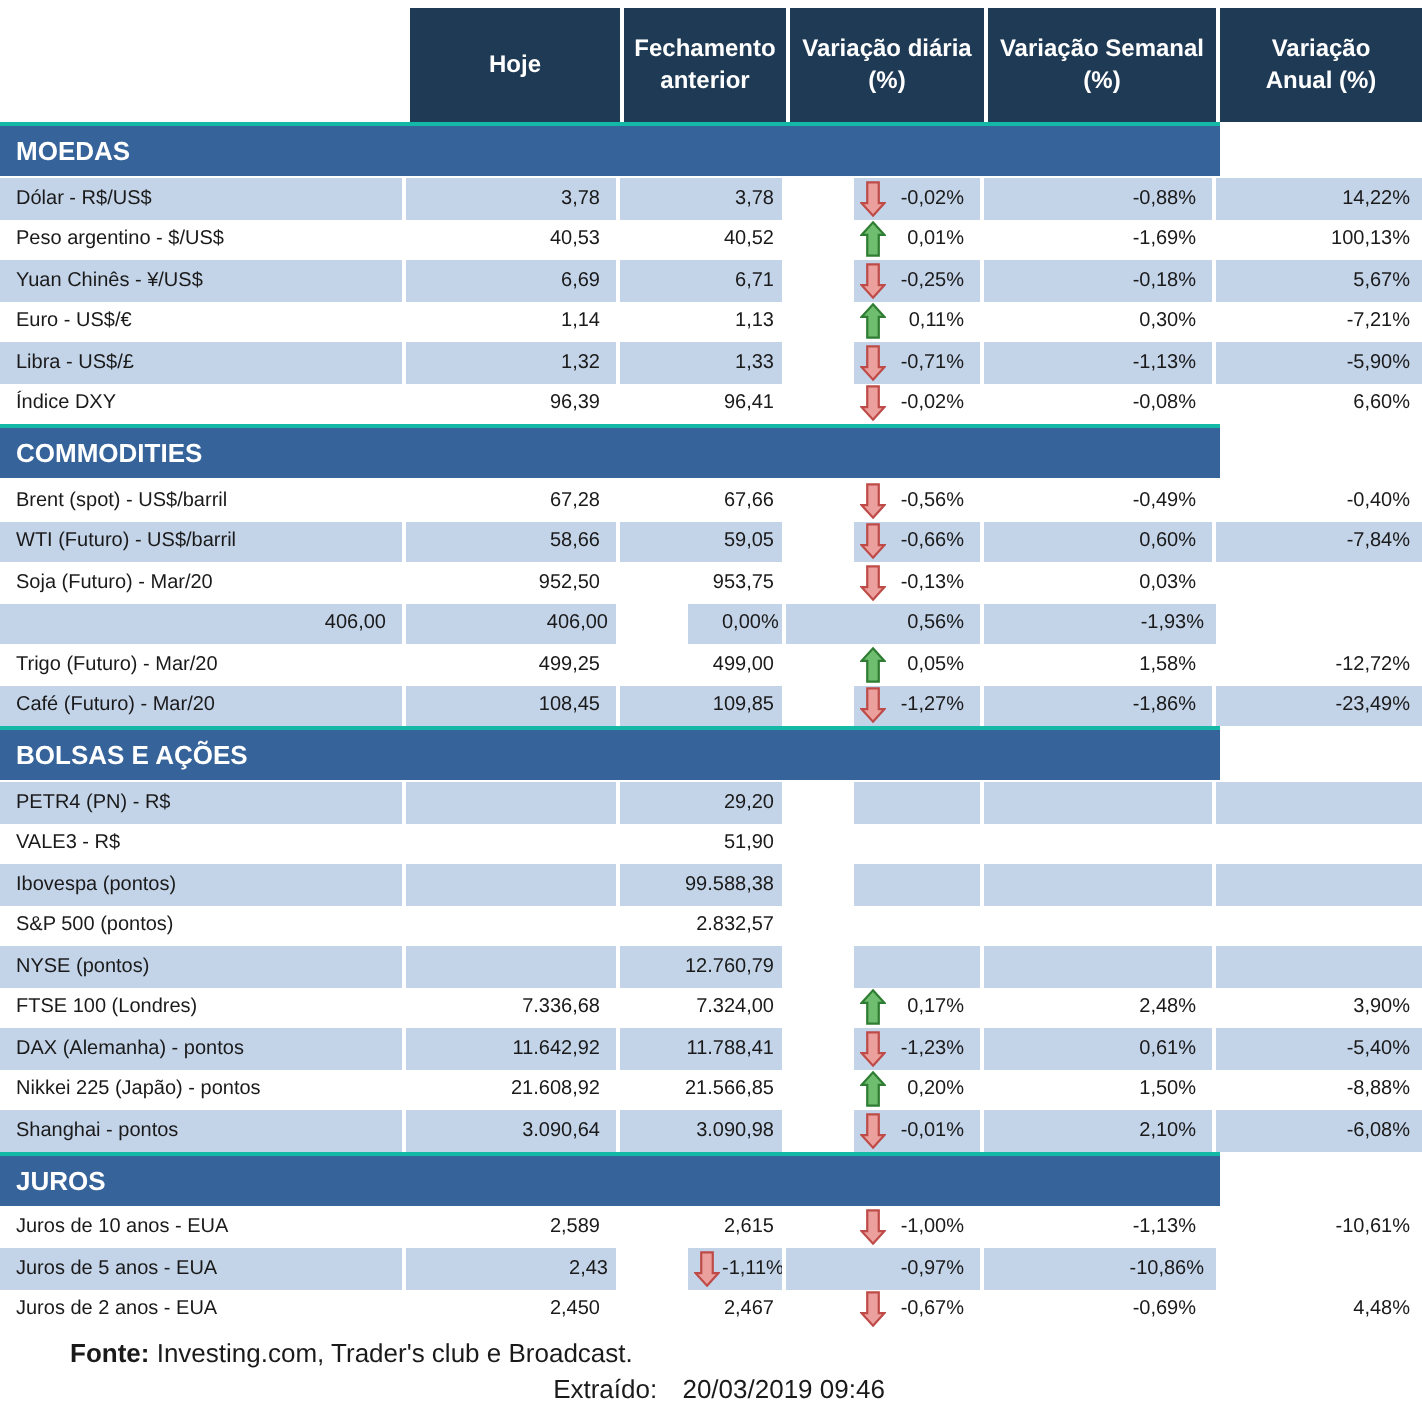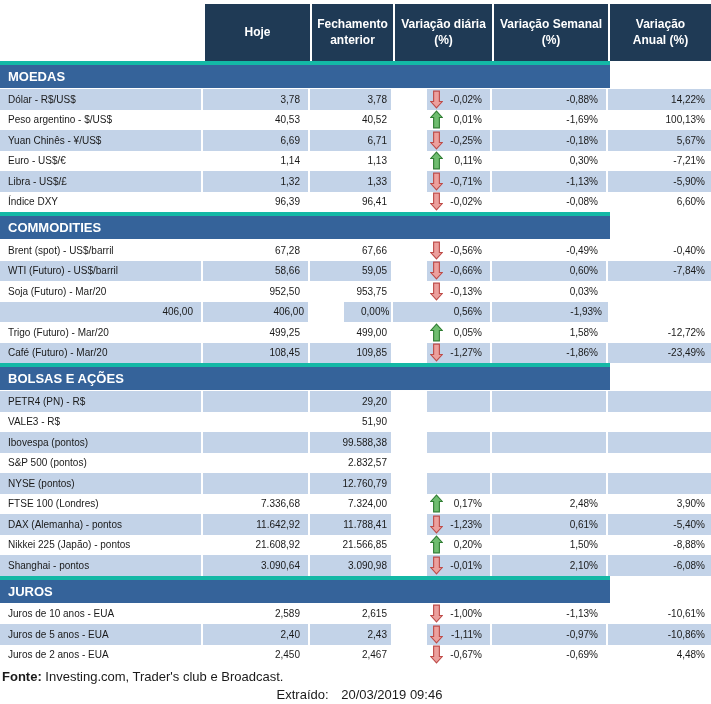--- a/index.html
+++ b/index.html
@@ -30,40 +30,40 @@
   .header-cell + .header-cell { border-left: 2px solid #fff; }
   .header-cell.empty { background: #fff; border-left: none; }
   .section-bar {
     height: 28px;
     background: var(--section-bg);
     color: #fff;
     font-weight: 700;
     font-size: 13px;
     display: flex; align-items: center;
     padding-left: 8px;
-    border-top: 4px solid #14b8a6;
+    border-top: 2px solid #14b8a6;
     border-bottom: 1px solid #fff;
   }
   .data-row { height: 20.5px; font-size: 10px; }
   .data-row.banded > .cell { background: var(--band-bg); }
   .cell {
     display: flex; align-items: center;
     white-space: nowrap; overflow: hidden;
   }
   .data-row > .cell:not(.last) { border-right: 2px solid #fff; }
   .cell.label { padding-left: 8px; }
   .cell.num { justify-content: flex-end; padding-right: 8px; text-align: center; }
   .cell.fech { padding-right: 4px; }
   .cell.diaria { justify-content: space-between; padding-left: 3px; padding-right: 8px; margin-left: 34px; }
   .cell.pct { justify-content: flex-end; padding-right: 8px; text-align: center; }
   .cell.last { padding-right: 6px; }
   .arrow-slot { width: 14px; height: 19px; display: flex; align-items: center; flex: 0 0 auto; }
   .arrow-slot svg { display: block; }
   .footer { font-size: 13px; padding-left: 2px; margin-top: 3px; }
-  .footer-line1 { height: 18px; line-height: 18px; }
+  .footer-line1 { height: 18px; line-height: 18px; margin-left: 33px; }
   .footer-line2 { height: 18px; line-height: 18px; padding-left: 107px; text-align: center; }
   .footer-line2 .sep { margin-left: 9px; }
   .bold { font-weight: 700; }
 </style>
 </head>
 <body>
 
 <div class="sheet">
 
   <div class="grid-row header-row">
@@ -391,21 +391,20 @@
               <path d="M7 19 L13.2 12.2 L10.1 12.2 L10.1 1 L3.9 1 L3.9 12.2 L0.8 12.2 Z" fill="#ECA09D" stroke="#BE4B48" stroke-width="1.2" stroke-linejoin="miter"></path>
             </svg>
           </span>
           <span>-1,00%</span>
         </div>
         <div class="cell pct">-1,13%</div>
         <div class="cell pct last">-10,61%</div>
       </div>
       <div class="grid-row data-row banded">
         <div class="cell label">Juros de 5 anos - EUA</div>
-        <div class="cell num">2,40</div>
         <div class="cell num fech">2,43</div>
         <div class="cell diaria">
           <span class="arrow-slot">
             <svg width="13" height="19" viewBox="0 0 14 20">
               <path d="M7 19 L13.2 12.2 L10.1 12.2 L10.1 1 L3.9 1 L3.9 12.2 L0.8 12.2 Z" fill="#ECA09D" stroke="#BE4B48" stroke-width="1.2" stroke-linejoin="miter"></path>
             </svg>
           </span>
           <span>-1,11%</span>
         </div>
         <div class="cell pct">-0,97%</div>

